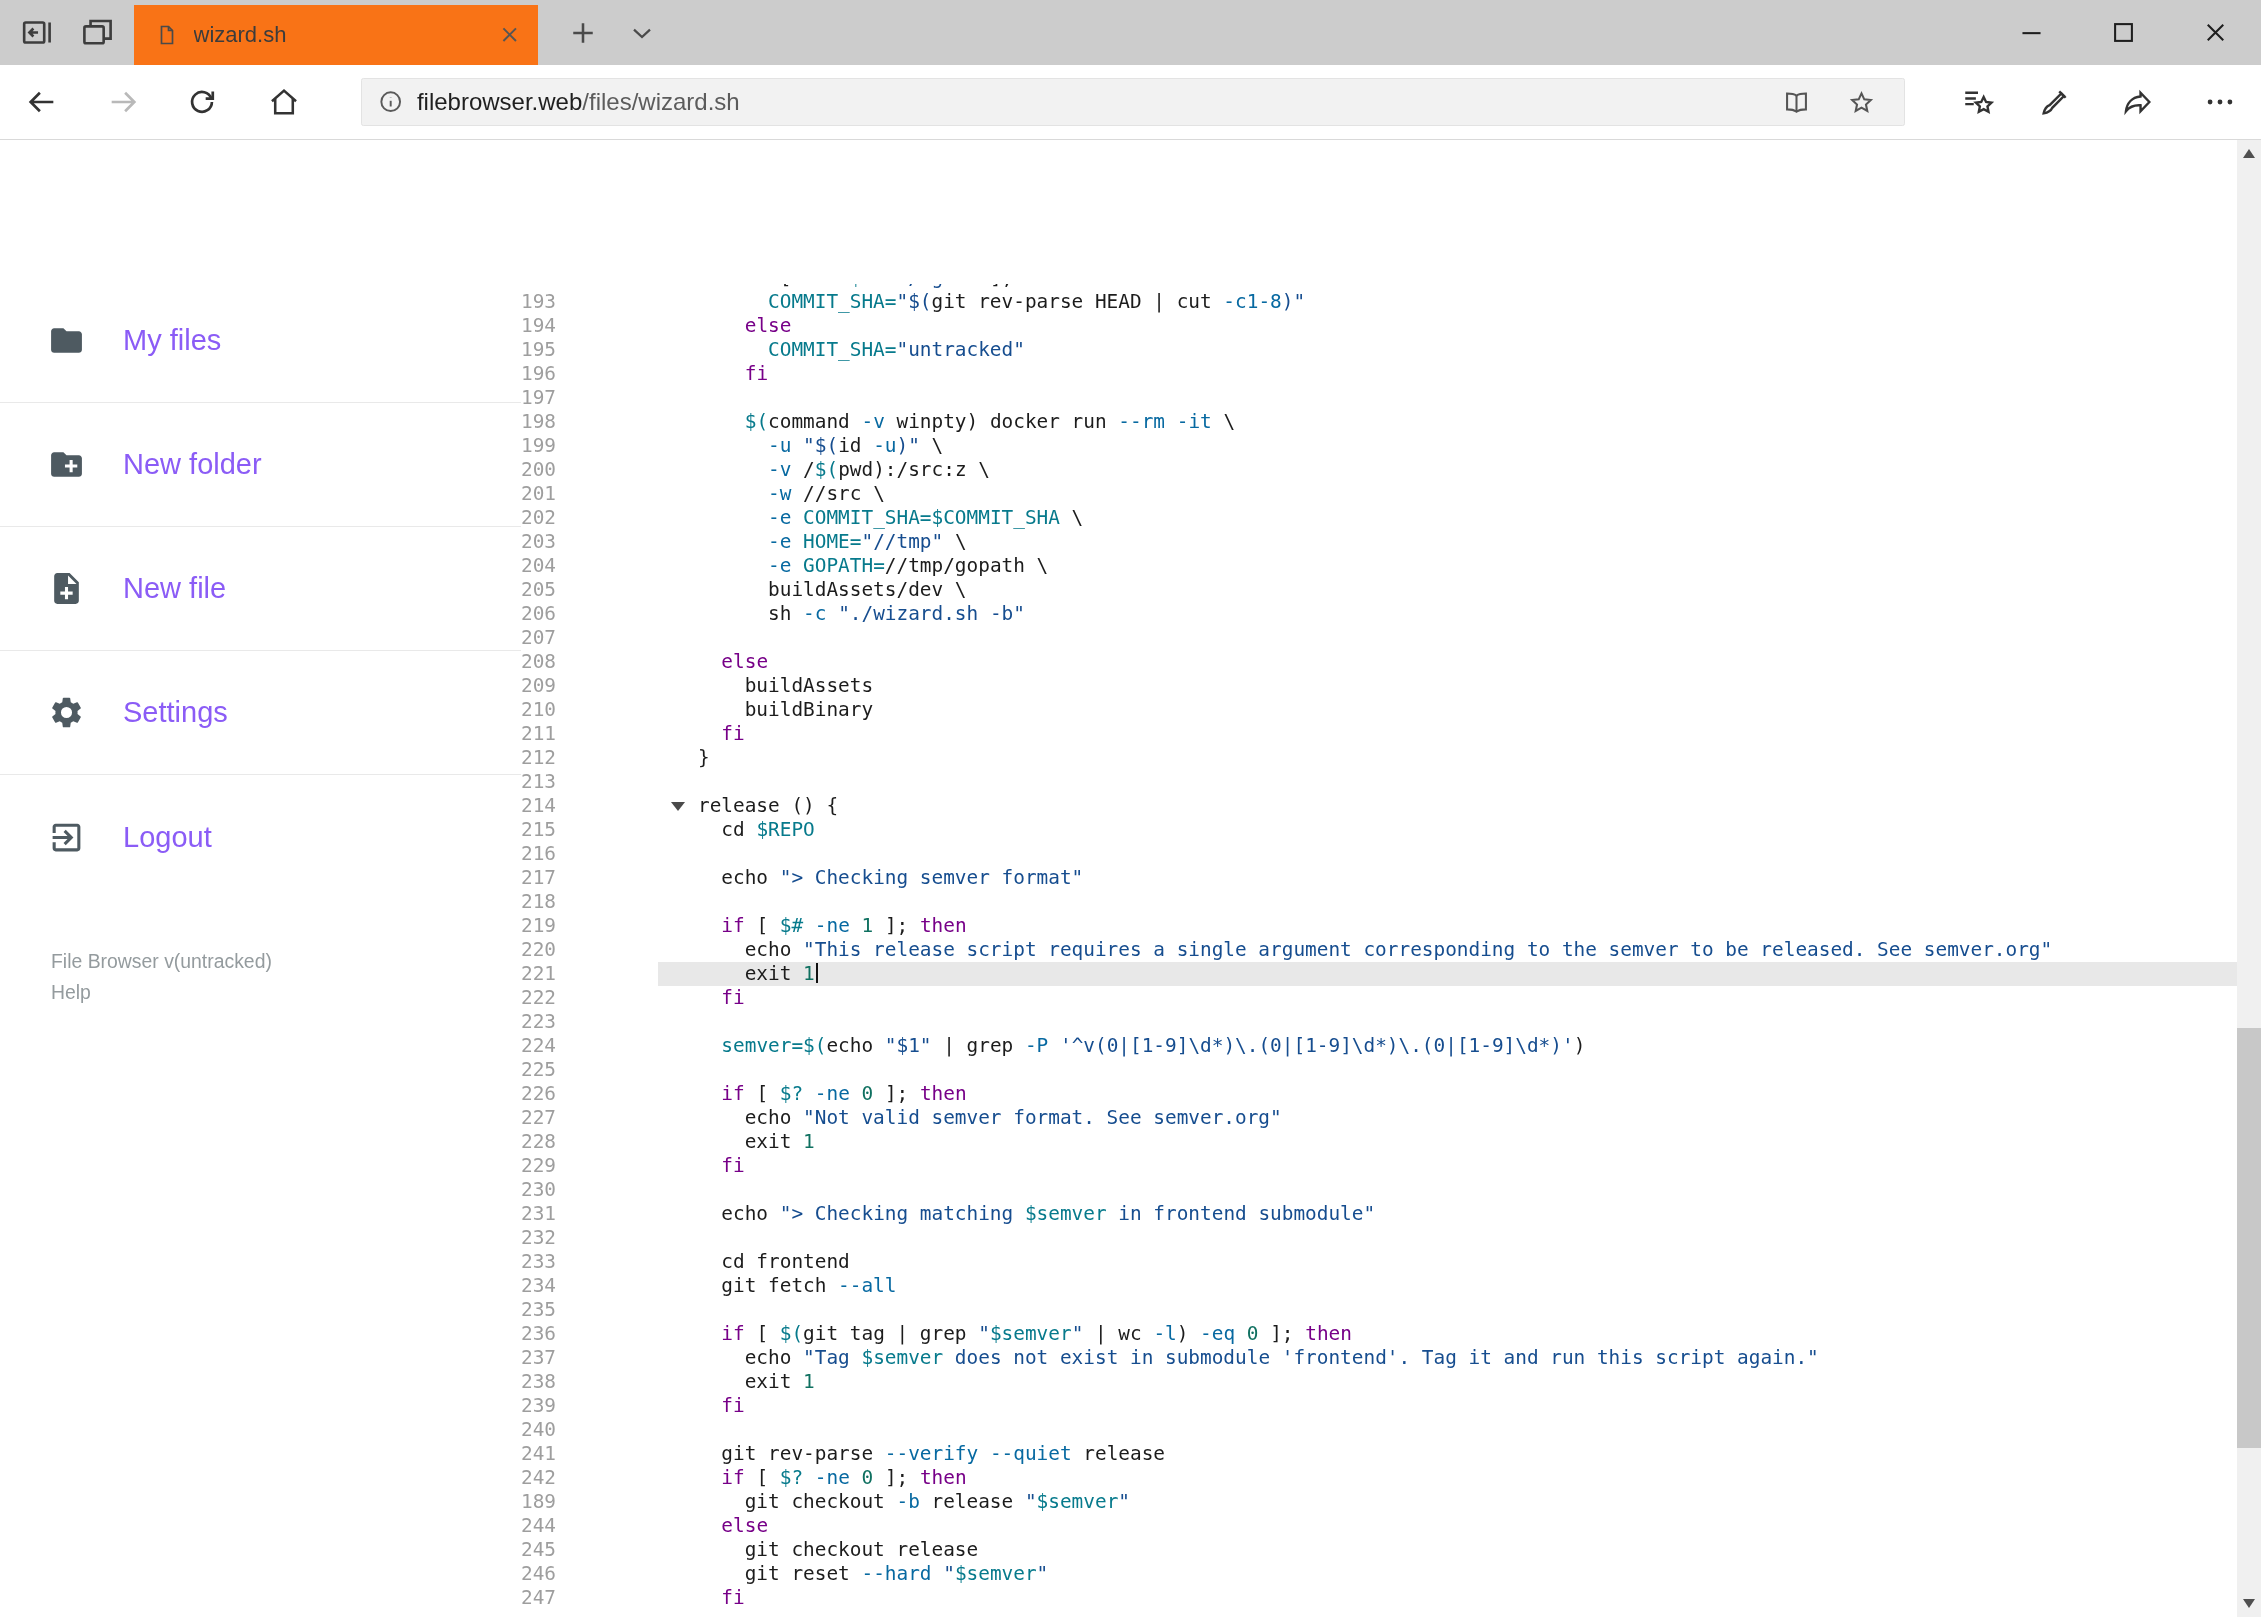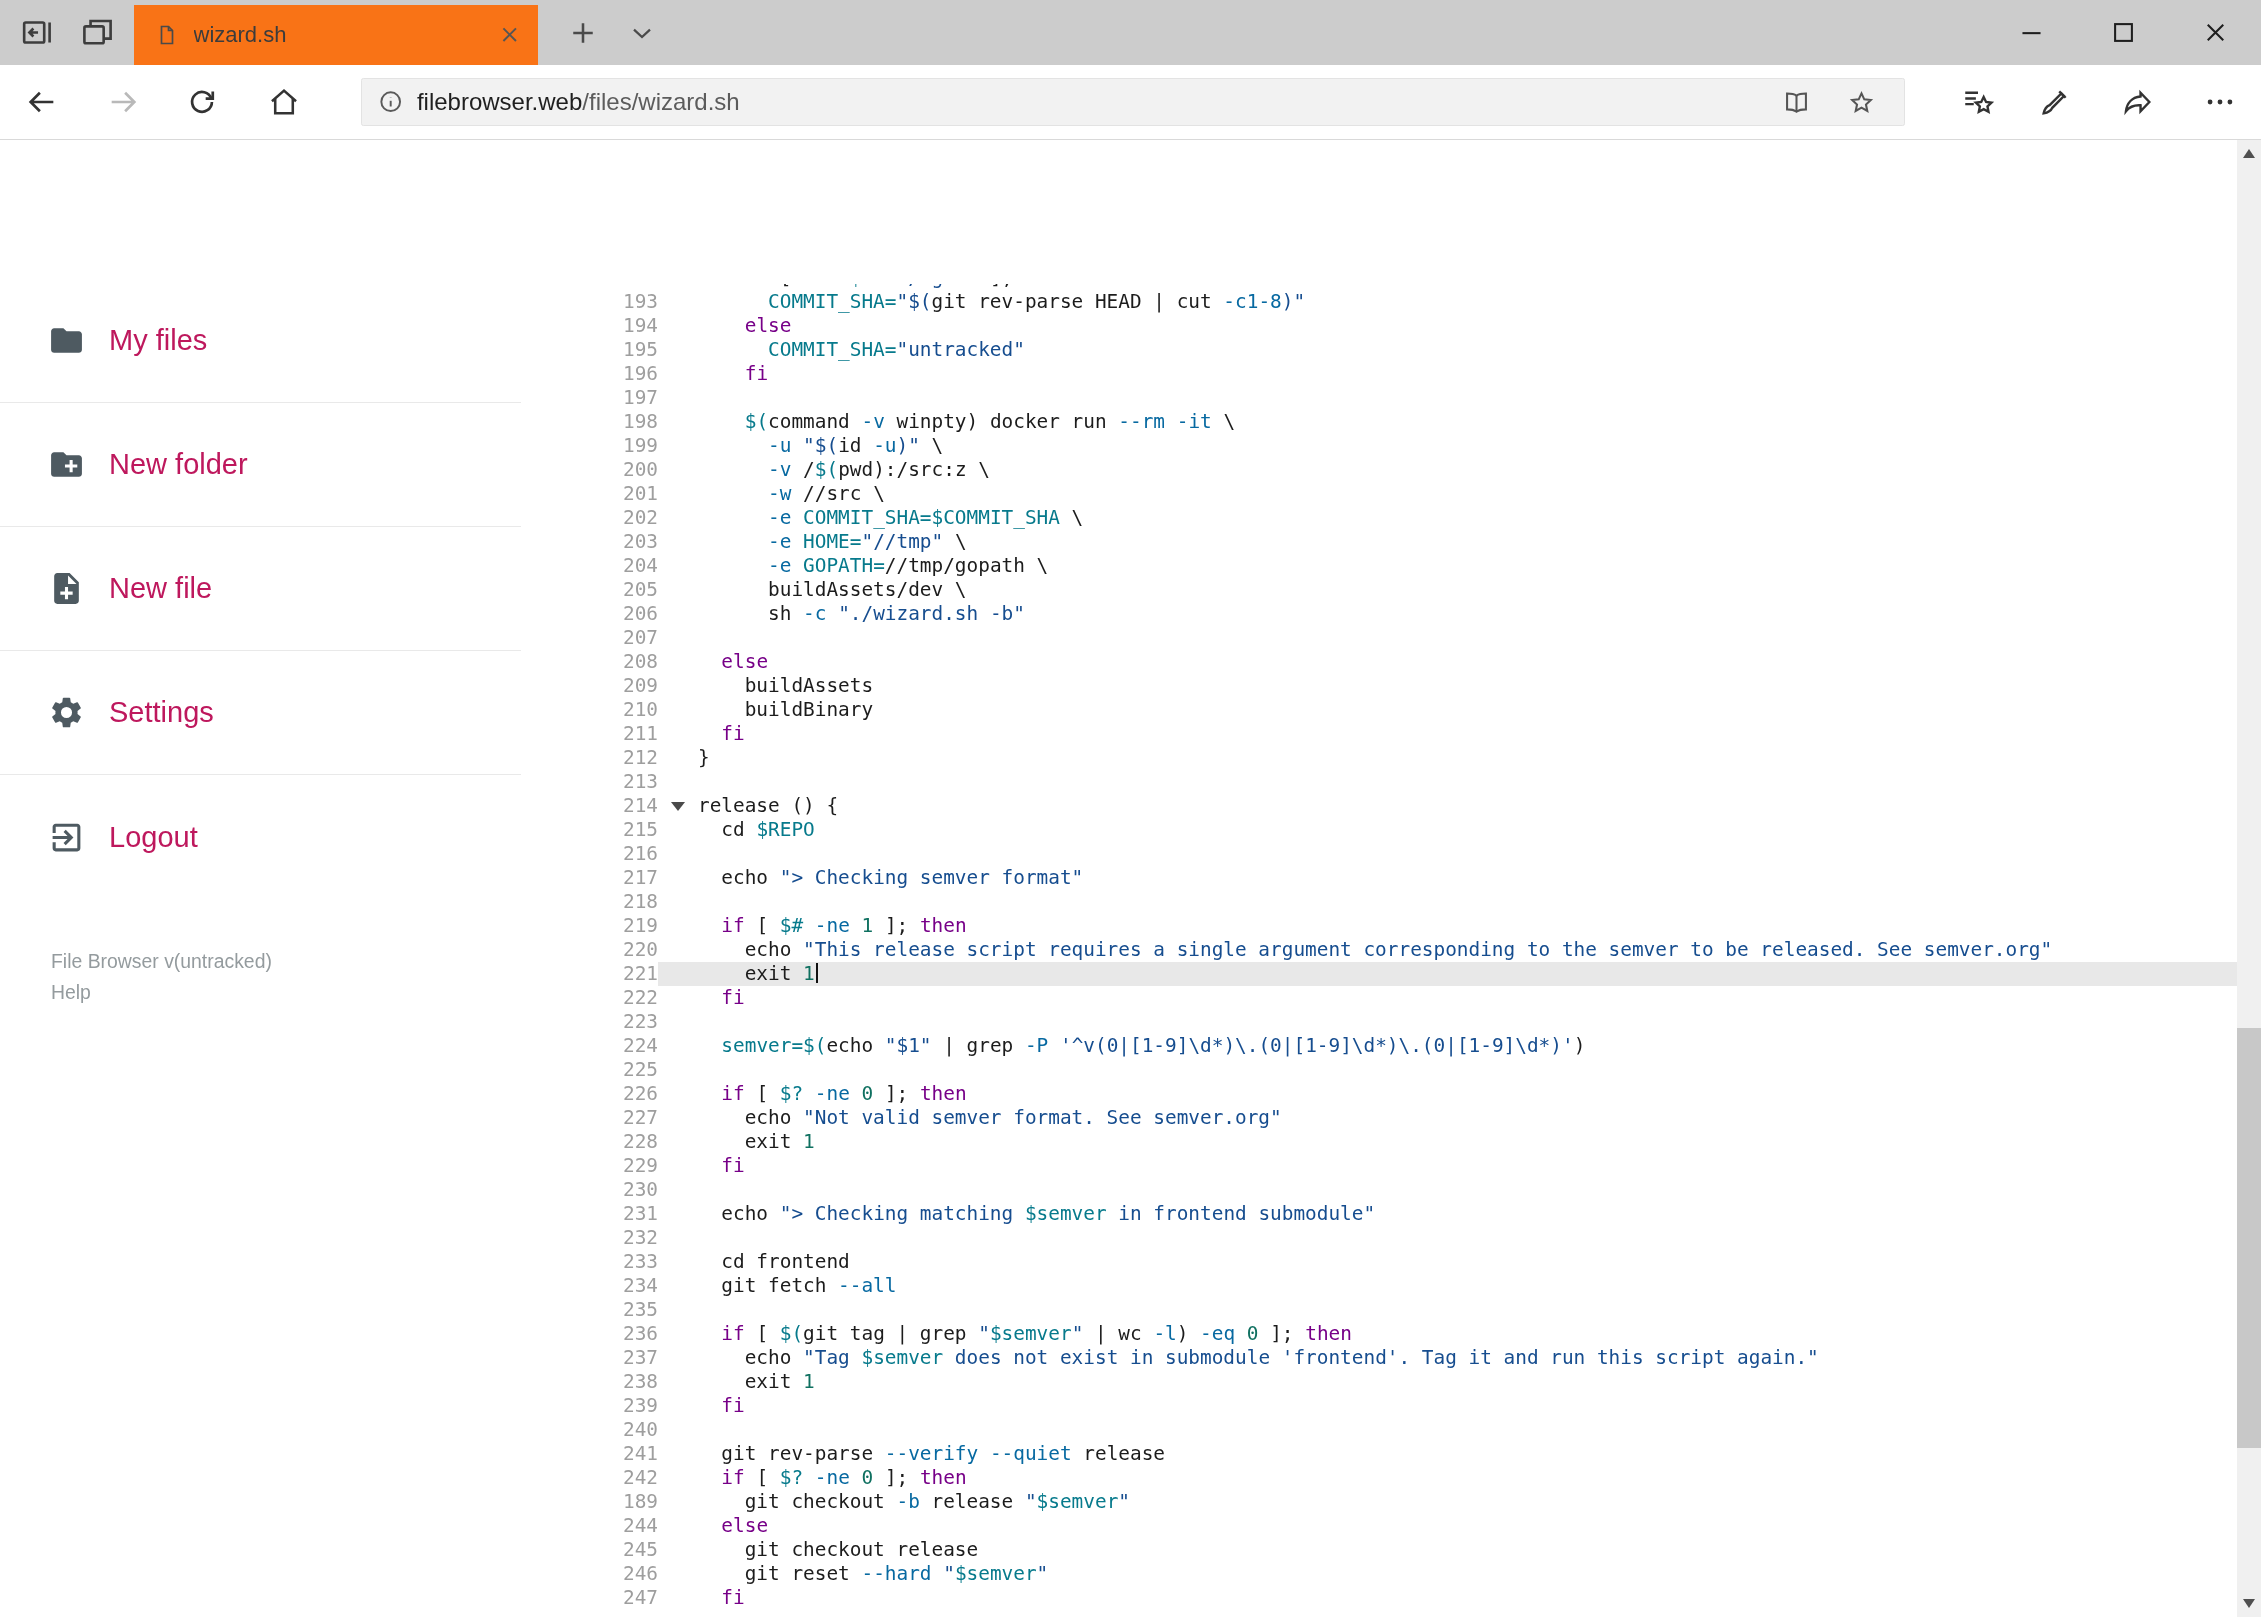--- a/index.html
+++ b/index.html
@@ -46,29 +46,29 @@
   #filetoolbar button{width:55px;height:55px;display:flex;align-items:center;justify-content:center;color:#546e7a}
   #filetoolbar .icon{width:36px;height:36px}
 
   
   #appbody{position:absolute;top:284px;left:0;right:0;bottom:0}
   #sidebar{position:absolute;left:0;top:0;width:521px;height:100%;background:#fff}
   #sidebar-menu{margin-top:-4.8px}
   .sb-item{height:124px;display:flex;align-items:center;padding-left:48px;border-bottom:1.6px solid #e9e9e9;cursor:pointer}
   .sb-item:last-child{border-bottom:0}
   .sb-item .icon{width:37px;height:37px;color:#4e5a61;flex:0 0 auto}
-  .sb-label{margin-left:24px;font-size:29px;color:#be185d}
+  .sb-label{margin-left:38px;font-size:29px;color:#8b5cf6}
   .sb-footer{position:absolute;left:51px;top:662px;font-size:19.4px;color:#949b9e;line-height:31px}
   .sb-footer a{color:#949b9e;text-decoration:none;display:block;cursor:pointer}
 
   
   #editor{position:absolute;left:521px;top:0;right:24px;height:100%;background:#fff;overflow:hidden;font-family:"DejaVu Sans Mono",monospace;font-size:19.4px}
   #code-lines{margin-top:-18px}
   .crow{display:flex;height:24px;line-height:24px;white-space:pre}
-  .ln{position:relative;width:137px;flex:0 0 auto;text-align:right;color:var(--line_number)}
+  .ln{position:relative;width:137px;flex:0 0 auto;text-align:left;color:var(--line_number)}
   .code{flex:1;padding-left:40px;color:var(--text)}
   .crow.active .code{background:var(--active_line_bg)}
   .tok-p{color:var(--text)}
   .tok-k{color:var(--keyword)}
   .tok-v{color:var(--variable)}
   .tok-f{color:var(--flag)}
   .tok-s{color:var(--string)}
   .tok-n{color:var(--number)}
   .cursor{display:inline-block;width:2.4px;height:20px;background:#111;vertical-align:-3.2px;margin-left:0.8px}
   .fold{position:absolute;right:-27.4px;top:8px;width:0;height:0;border-left:7.3px solid transparent;border-right:7.3px solid transparent;border-top:9px solid #4a4a4a}

